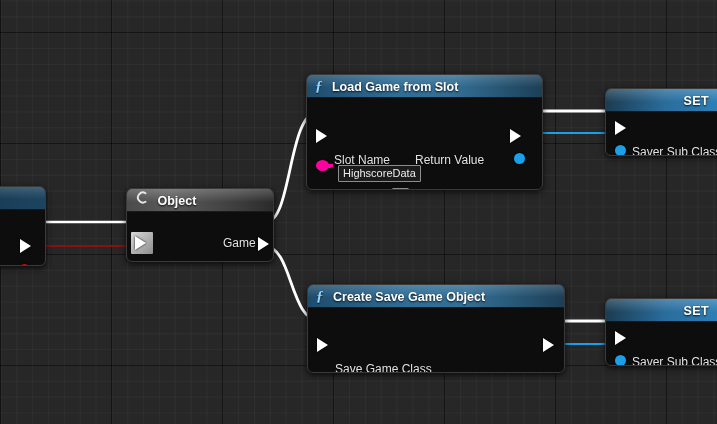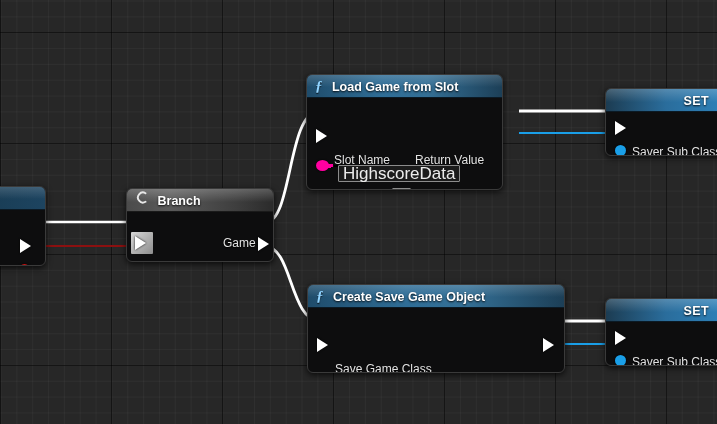--- a/index.html
+++ b/index.html
@@ -152,21 +152,21 @@
     position: absolute;
     width: 5px; height: 3px;
   }
 
   
   .text-box {
     position: absolute;
     border: 1px solid #8c8c8c;
     background: #1b1b1b;
     color: #ececec;
-    font-size: 17px;
+    font-size: 11px;
     line-height: 15px;
     height: 15px;
     padding: 0 4px;
     border-radius: 1px;
     white-space: nowrap;
   }
 </style>
 </head>
 <body>
 
@@ -206,21 +206,21 @@
     </div>
   </div>
 
   <div class="node" style="left:126px; top:188px; width:148px; height:74px;">
     <div class="node-header hdr-flow">
       <span class="hdr-icon">
         <svg width="13" height="13" viewBox="0 0 13 13">
           <path d="M 10.5 2.2 A 5 5 0 1 0 10.5 10.8" stroke="#e8e8e8" stroke-width="1.9" fill="none" stroke-linecap="round"></path>
         </svg>
       </span>
-      <span class="hdr-title">Branch</span>
+      <span class="hdr-title">Object</span>
     </div>
     <div class="node-body" style="height:52px;">
 
       <span class="exec-hl" style="left:4px; top:20px;"></span>
       <span class="exec-pin" style="left:8px; top:24px;"></span>
 
       <div class="pin-row" style="left:96px; top:22px;">
         <span class="pin-label">Game</span>
       </div>
       <span class="exec-pin" style="left:131px; top:25px;"></span>
@@ -229,21 +229,21 @@
         <span class="pin-label">Condition</span>
       </div>
 
       <div class="pin-row" style="left:92px; top:47px;">
         <span class="pin-label">False</span>
       </div>
 
     </div>
   </div>
 
-  <div class="node" style="left:306px; top:74px; width:197px; height:116px;">
+  <div class="node" style="left:306px; top:74px; width:237px; height:116px;">
     <div class="node-header hdr-func">
       <span class="hdr-icon f-glyph">ƒ</span>
       <span class="hdr-title">Load Game from Slot</span>
     </div>
     <div class="node-body" style="height:94px;">
 
       <span class="exec-pin" style="left:9px; top:31px;"></span>
       <span class="exec-pin" style="left:203px; top:31px;"></span>
 
       <div class="pin-row" style="left:27px; top:53px;text-decoration:underline;">

